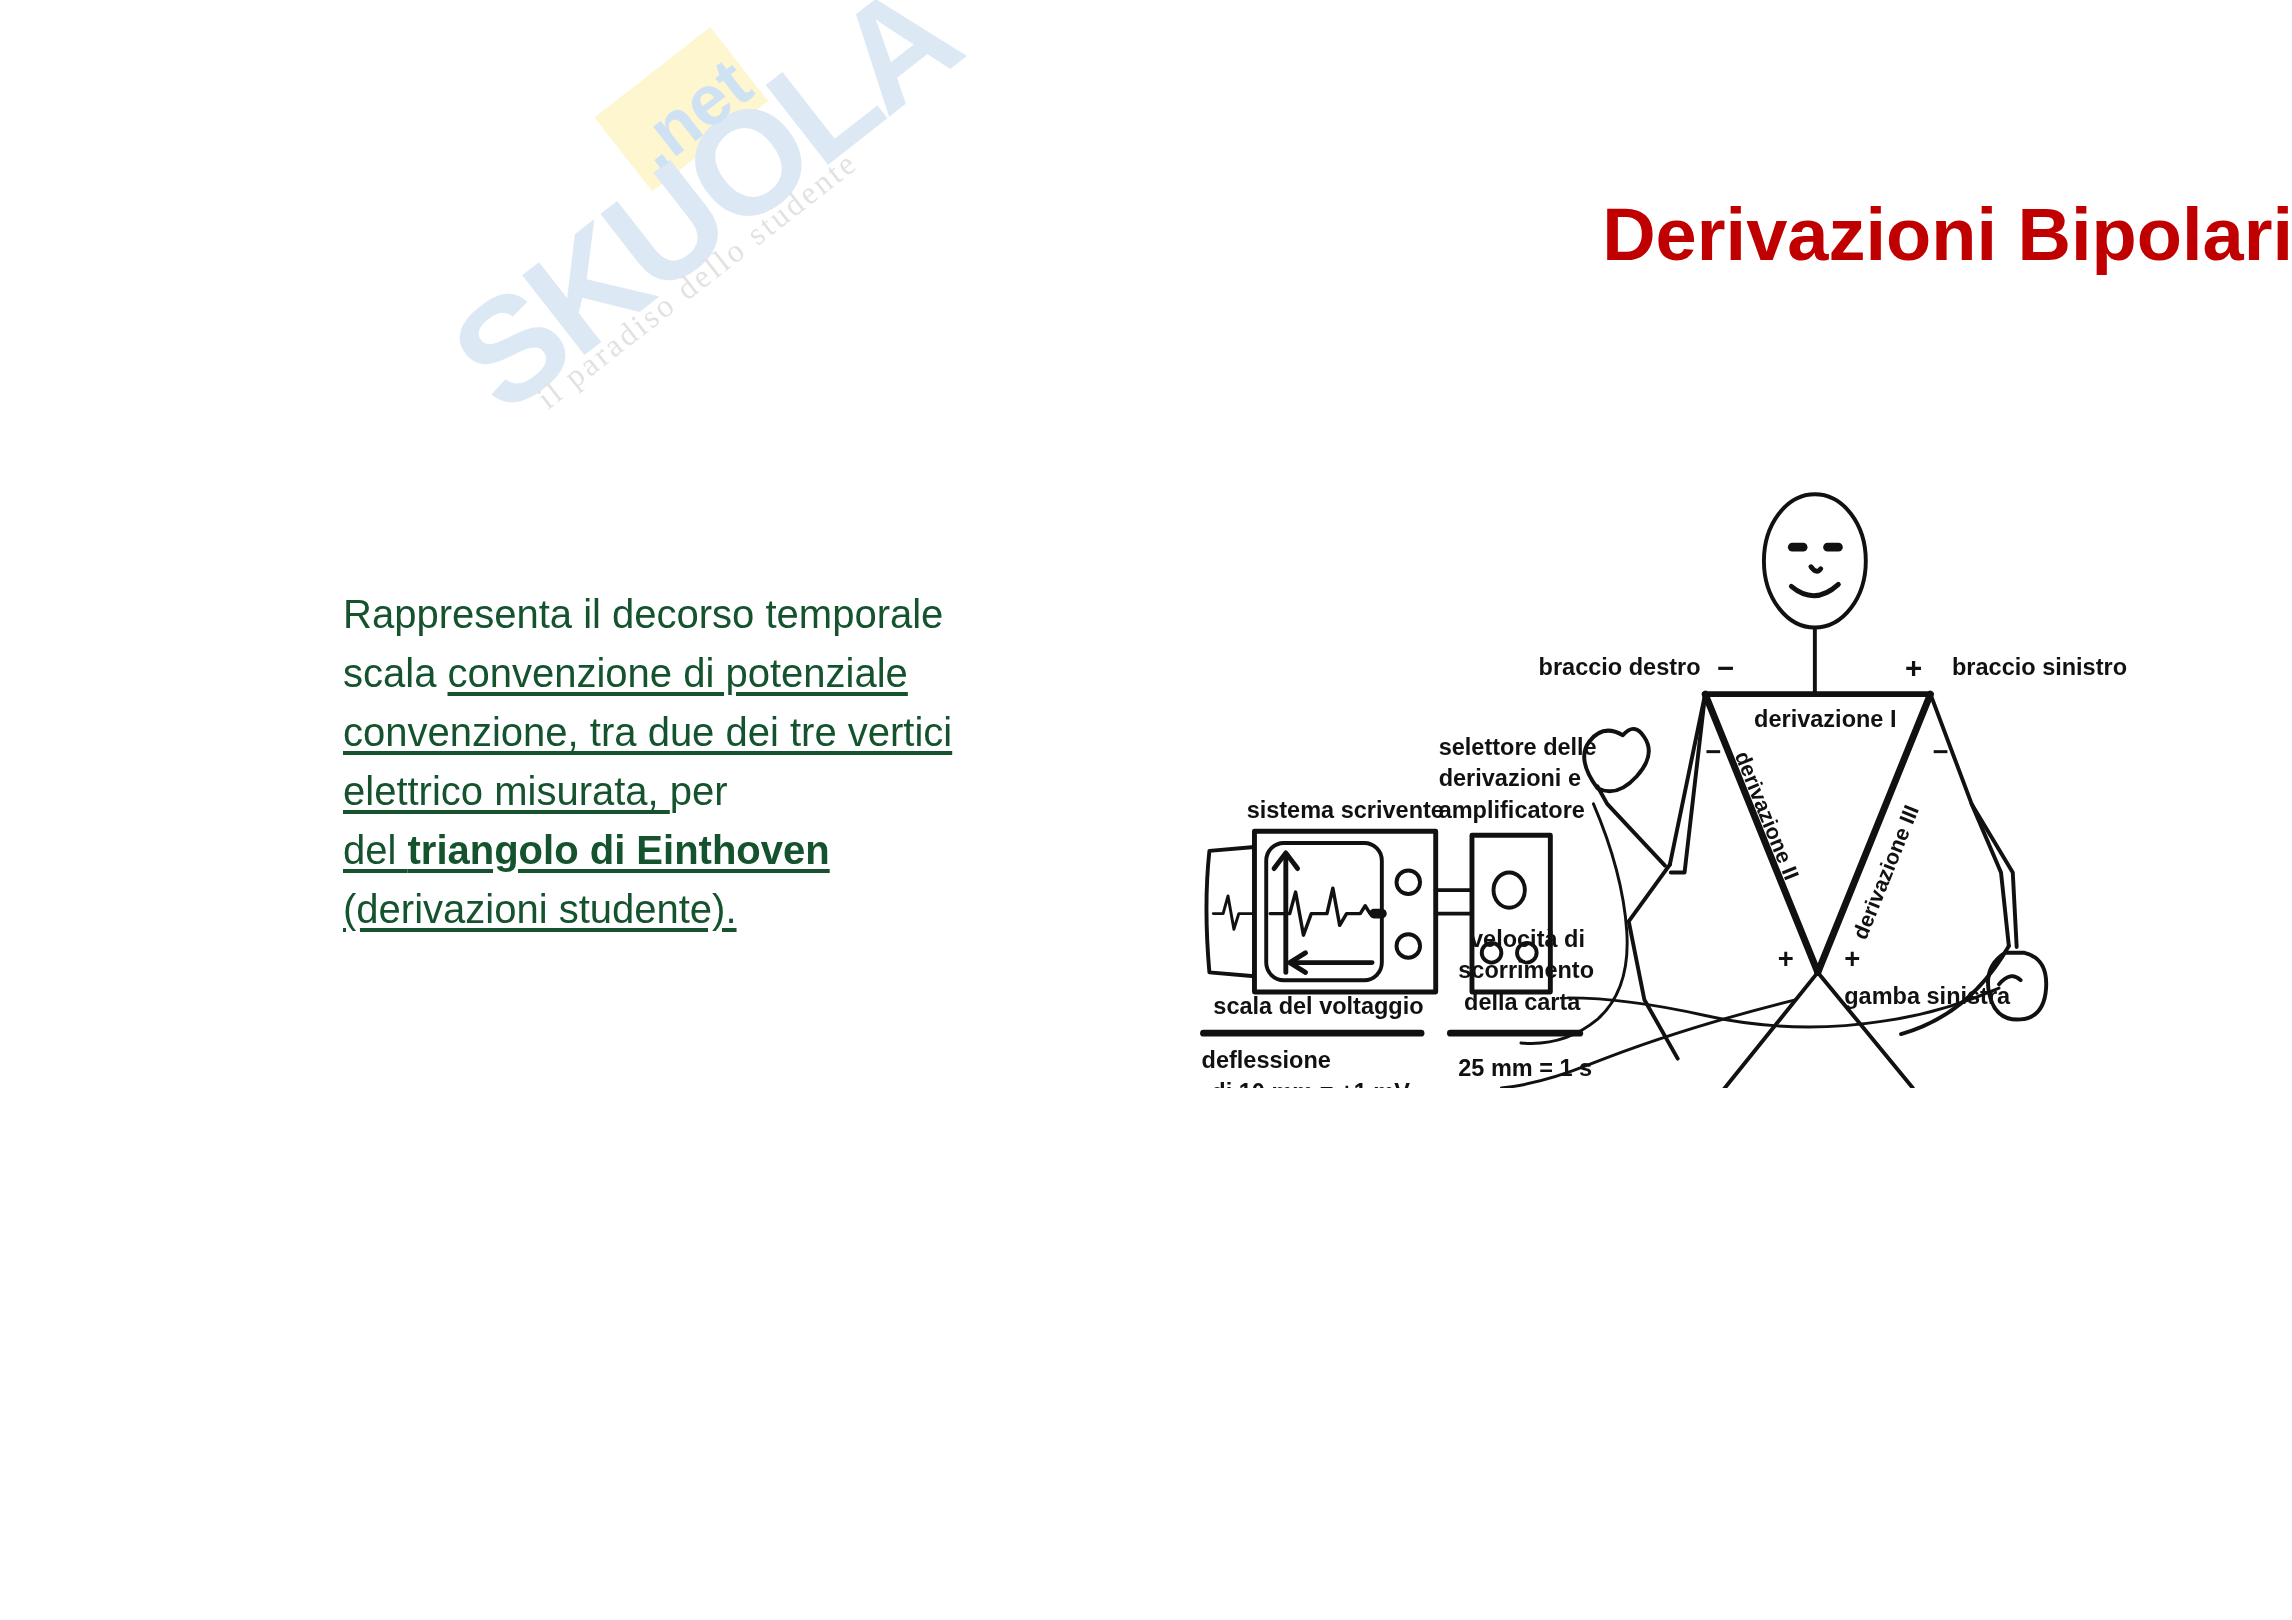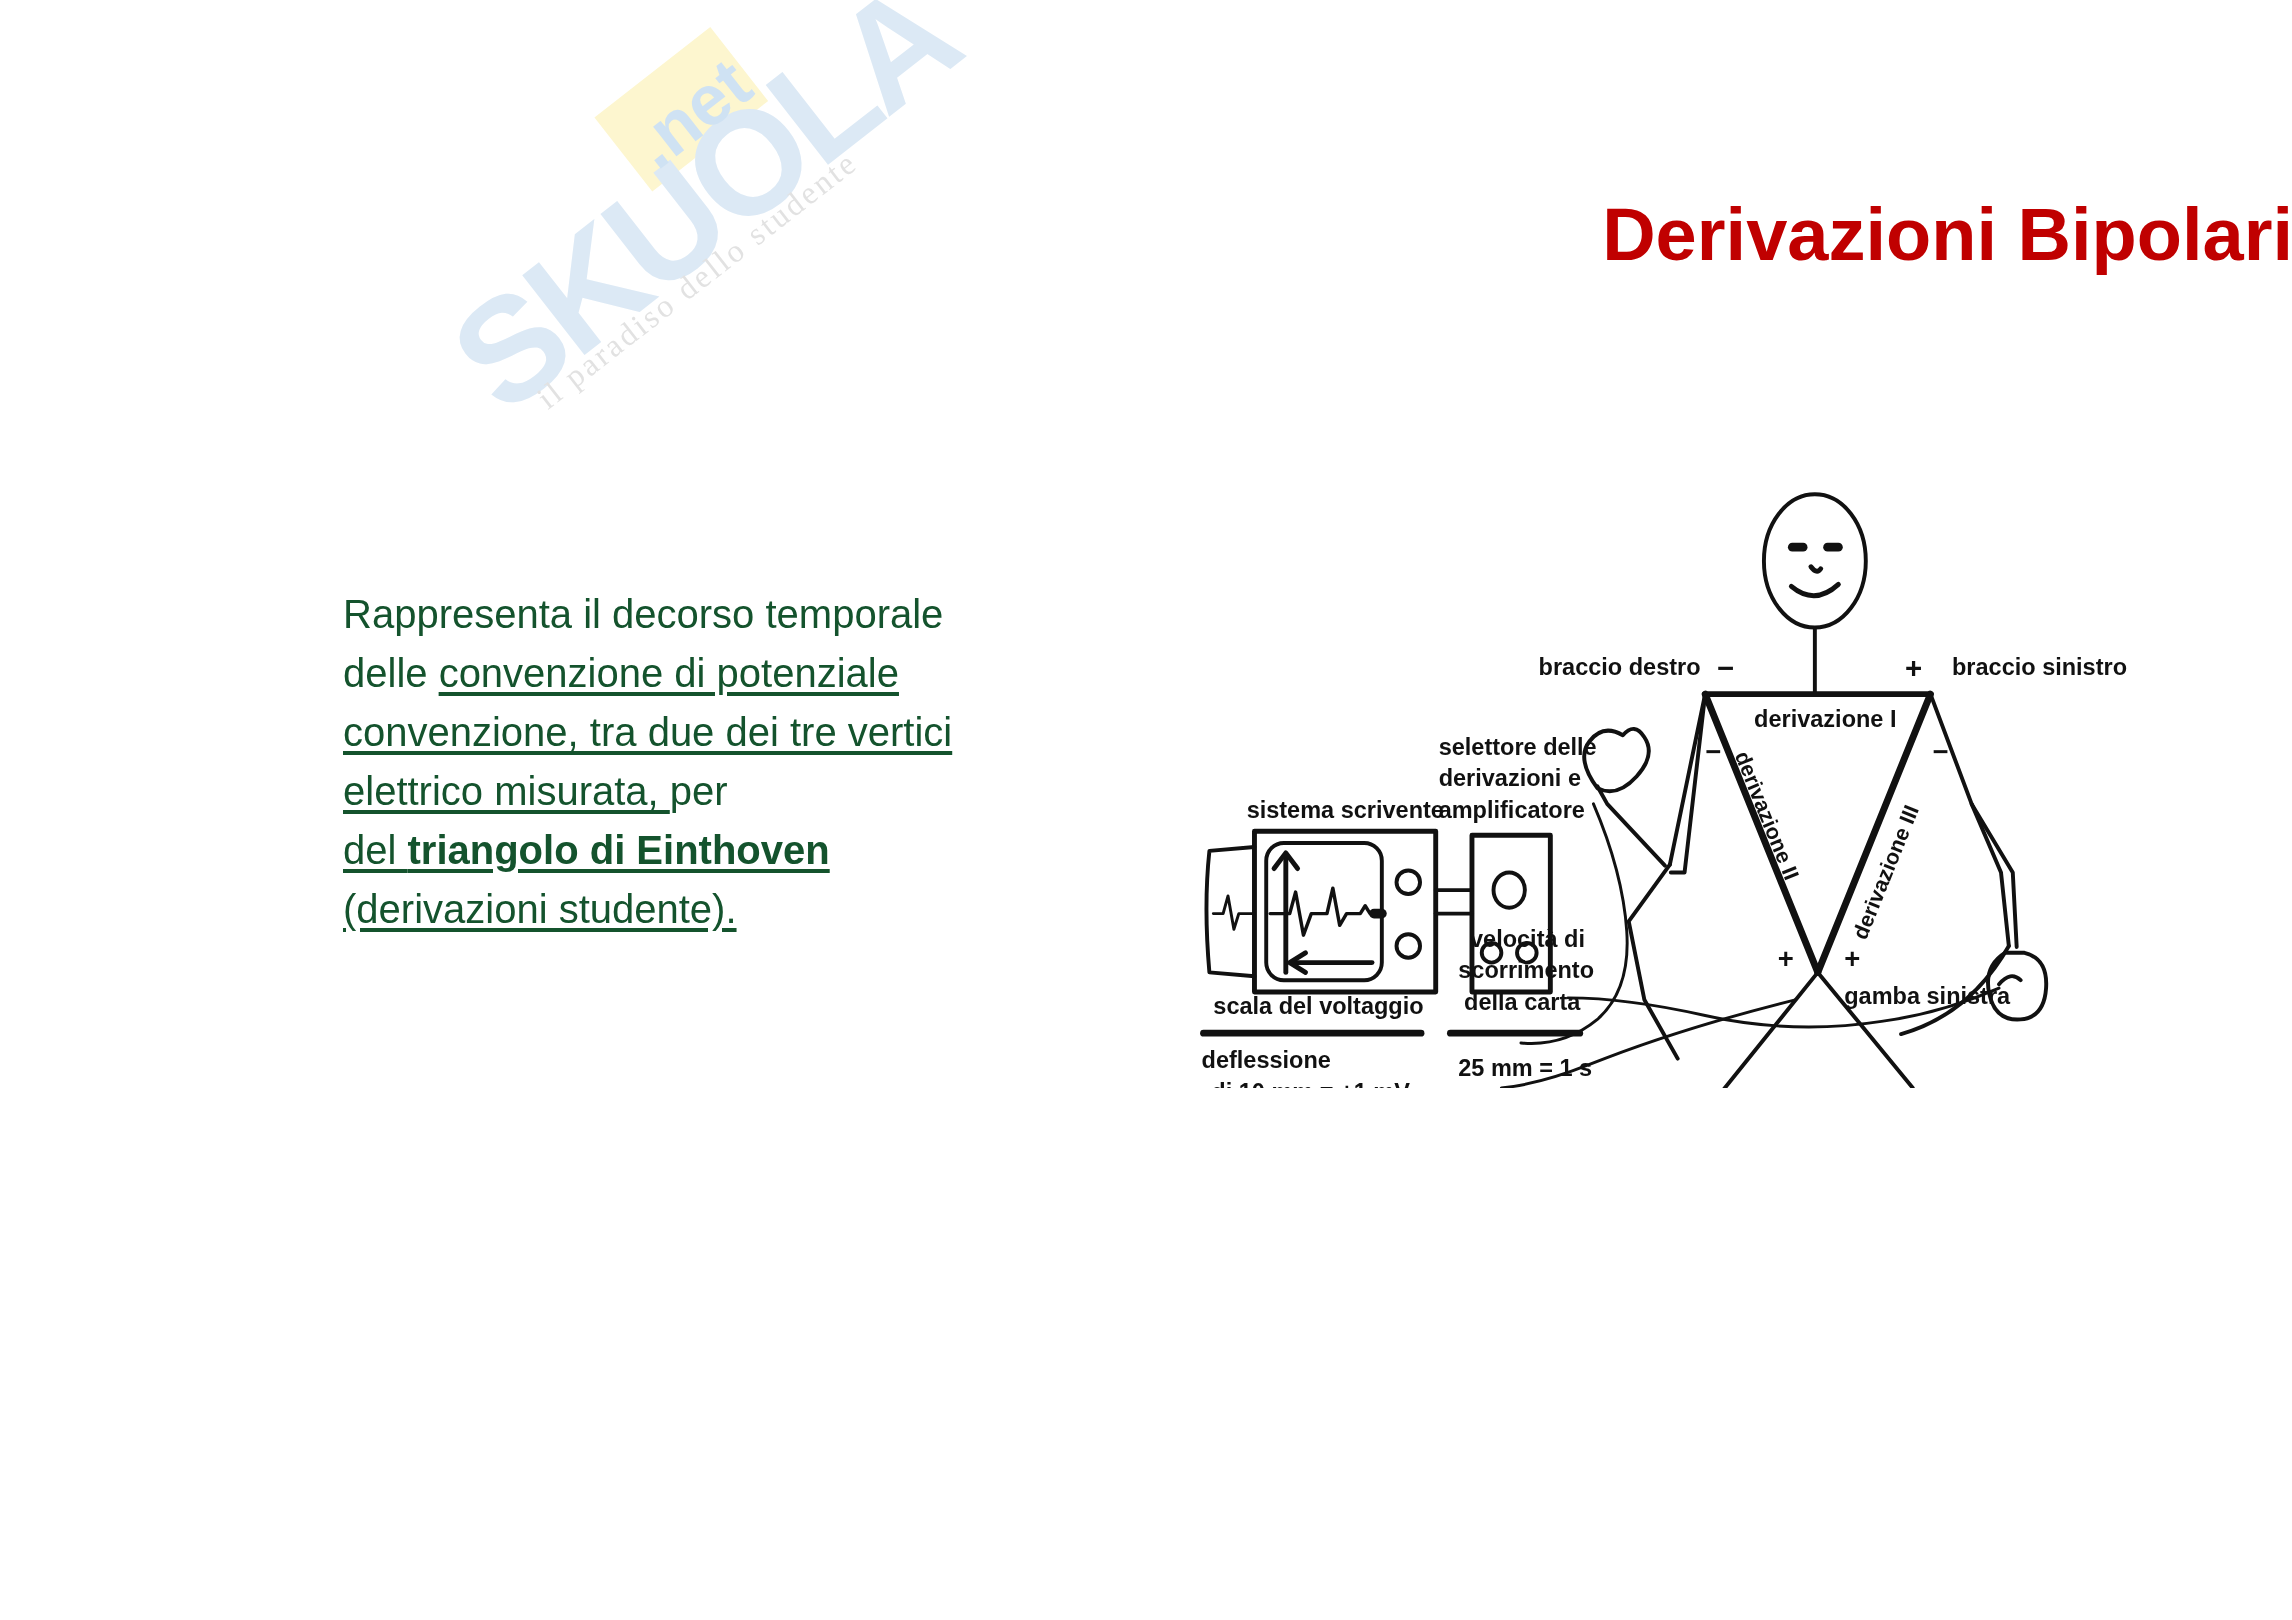--- a/index.html
+++ b/index.html
@@ -104,21 +104,21 @@
       <div class="wm-skuola">SKUOLA</div>
       <div class="wm-net">.net</div>
       <div class="wm-tag">il paradiso dello studente</div>
     </div>
   </div>
 
   <div class="title">Derivazioni Bipolari</div>
 
   <div class="bodytext">
     <div><span>Rappresenta il decorso temporale</span></div>
-    <div><span>delle </span><span class="u">convenzione di potenziale</span></div>
+    <div><span>scala </span><span class="u">convenzione di potenziale</span></div>
     <div><span class="u">convenzione, tra due dei tre vertici</span></div>
     <div><span class="u">elettrico misurata, </span><span>per</span></div>
     <div><span class="u">del </span><span class="u b">triangolo di Einthoven</span></div>
     <div><span class="u">(derivazioni studente).</span></div>
   </div>
 
   <div class="figure">
     <svg viewBox="0 0 1060 690" xmlns="http://www.w3.org/2000/svg">
       <g fill="none" stroke="#111" stroke-width="4" stroke-linecap="round" stroke-linejoin="round">
 

